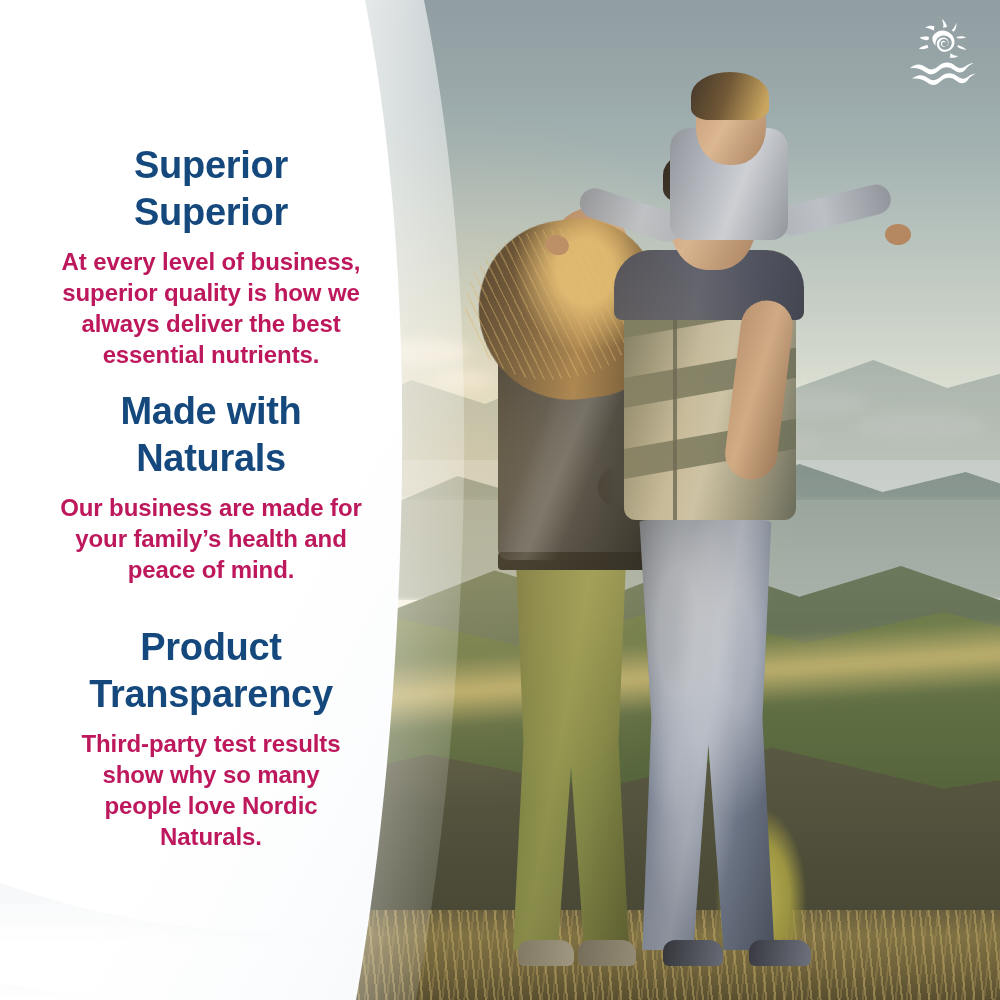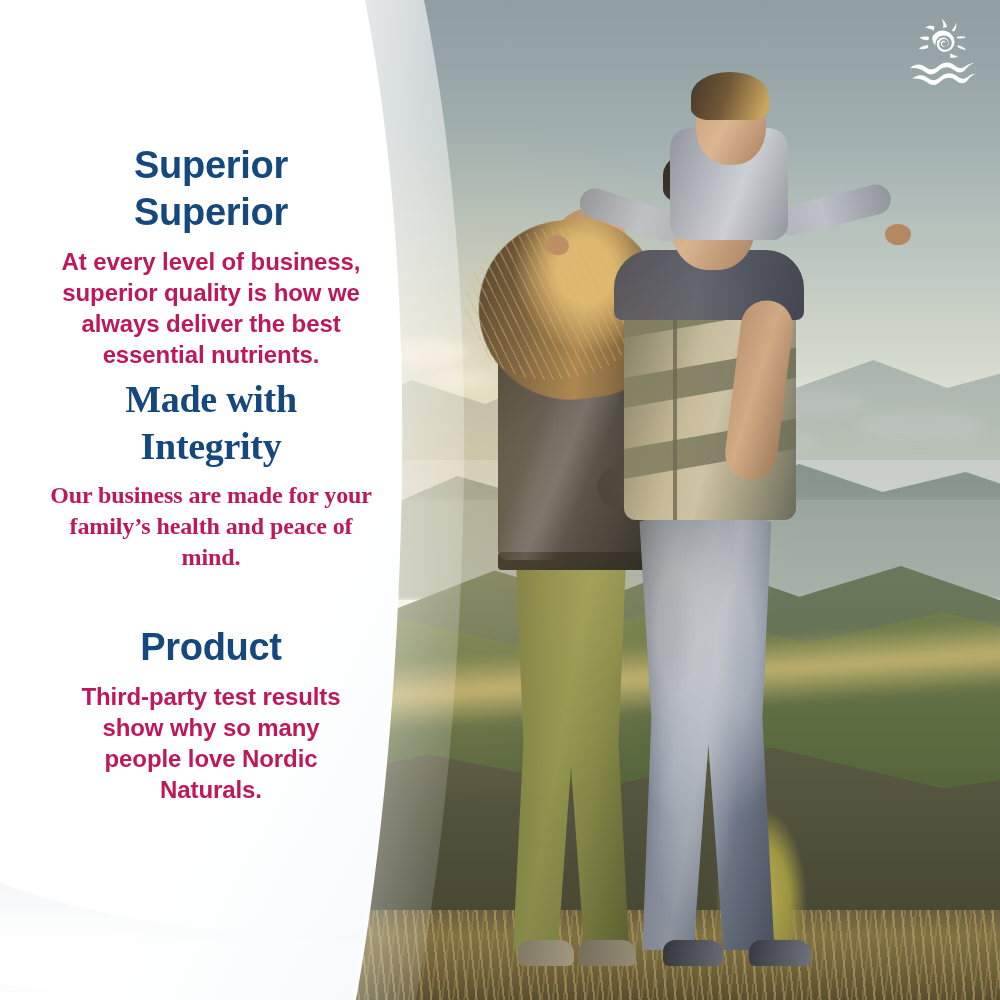--- a/index.html
+++ b/index.html
@@ -264,21 +264,21 @@
     font-size:38px; line-height:47px; font-weight:bold;
     letter-spacing:-.3px;
   }
   .block p {
     color:#be185d;
     font-size:24px; line-height:31px; font-weight:bold;
     margin-top:10px;
     letter-spacing:-.1px;
   }
   #block-0 { top:142px; }
-  #block-1 { top:376px;font-family:Liberation Serif, serif; }
+  #block-1 { top:388px; }
   #block-2 { top:624px; }
   #block-2 p { width:300px; margin-left:auto; margin-right:auto; }
 
   
   .logo { position:absolute; right:18px; top:14px; width:80px; height:74px; }
   .logo svg { width:100%; height:100%; display:block; }
 </style>
 </head>
 <body>
 
@@ -351,26 +351,26 @@
   <div class="panel-wave-2"></div>
 
   <div class="blocks">
 
     <section class="block" id="block-0">
       <h2><span>Superior</span><br><span>Superior</span></h2>
       <p>At every level of business, superior quality is how we always deliver the best essential nutrients.</p>
     </section>
 
     <section class="block" id="block-1">
-      <h2><span>Made with</span><br><span>Integrity</span></h2>
+      <h2><span>Made with</span><br><span>Naturals</span></h2>
       <p>Our business are made for your family’s health and peace of mind.</p>
     </section>
 
     <section class="block" id="block-2">
-      <h2><span>Product</span><br></h2>
+      <h2><span>Product</span><br><span>Transparency</span></h2>
       <p>Third-party test results show why so many people love Nordic Naturals.</p>
     </section>
 
   </div>
 
   <div class="logo">
     <svg viewBox="0 0 80 74" xmlns="http://www.w3.org/2000/svg" aria-hidden="true">
       <g fill="#ffffff">
 
         <path d="M40.5,16.5c6.6,0,12,5.2,12,11.6c0,5.3-4.3,9.6-9.7,9.6c-4.4,0-8-3.5-8-7.8c0-3.5,2.9-6.4,6.5-6.4

